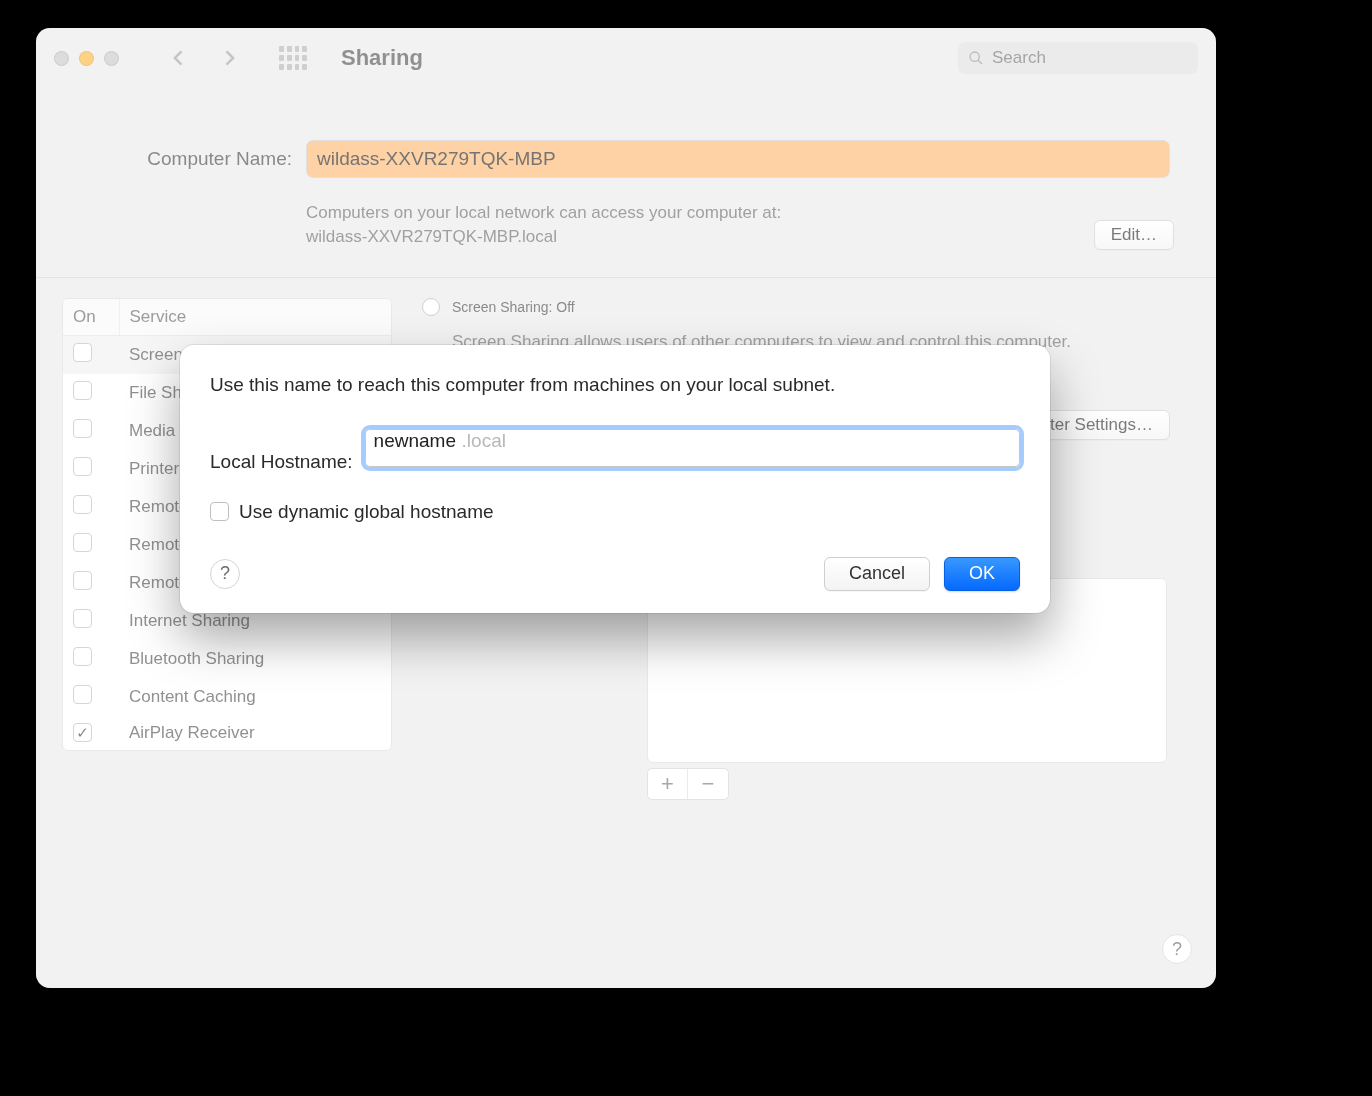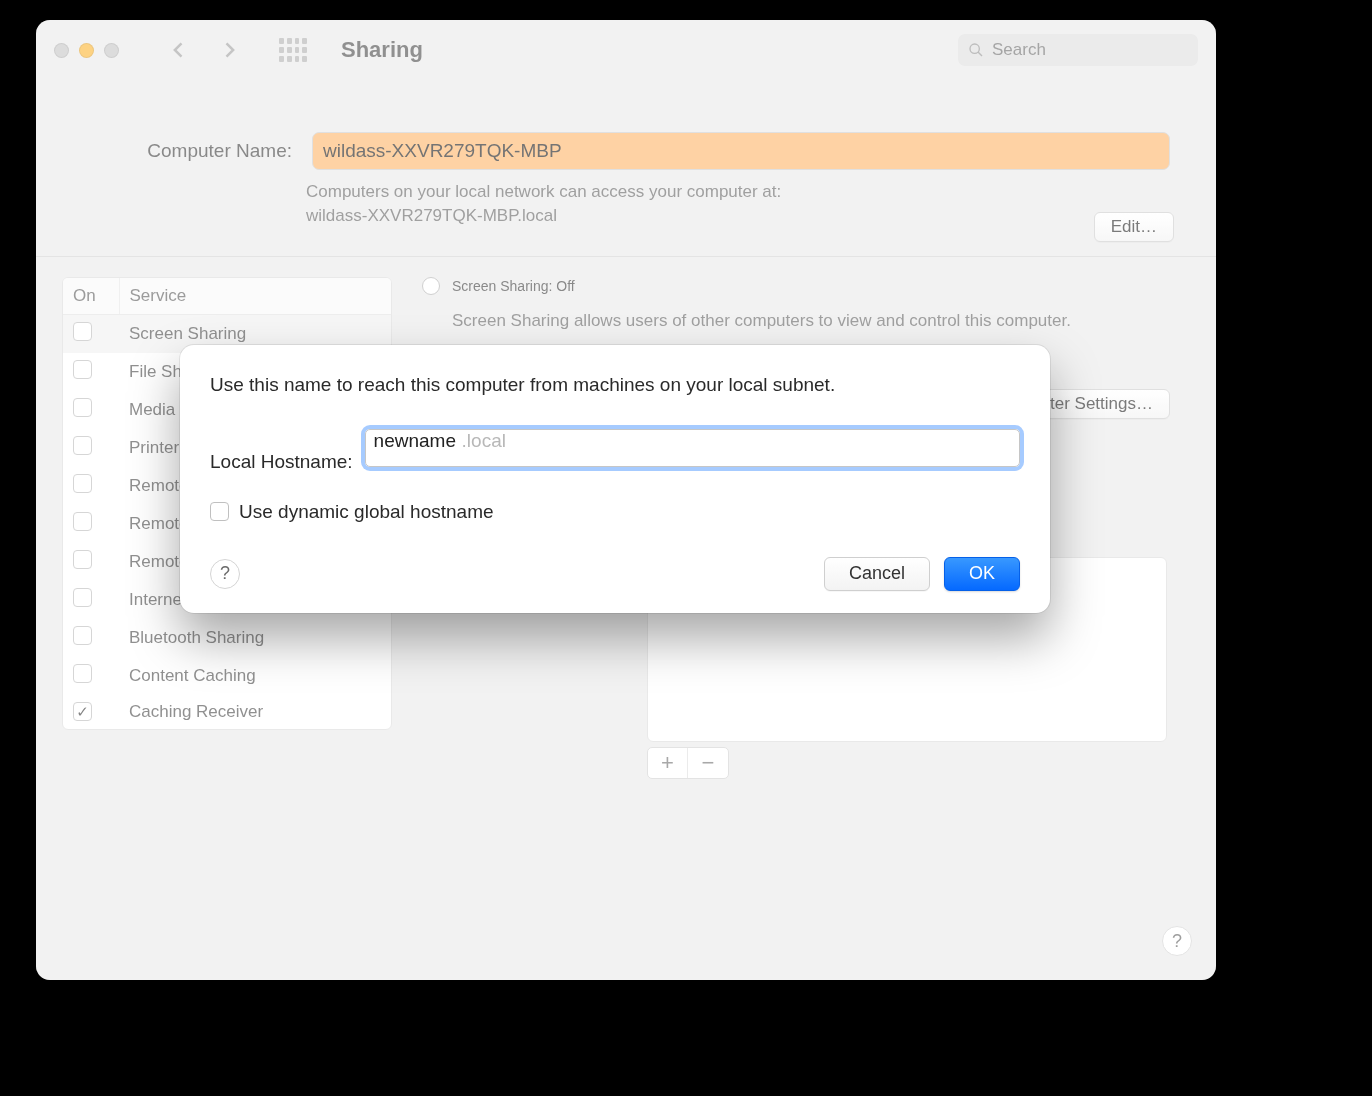--- a/index.html
+++ b/index.html
@@ -10,21 +10,21 @@
     font-family: -apple-system, "Helvetica Neue", Helvetica, Arial, sans-serif;
     font-size: 13px;
     position: relative;
     overflow: hidden;
     -webkit-font-smoothing: antialiased;
   }
 
   
   .window {
     position: absolute;
-    left: 36px; top: 20px;
+    left: 36px; top: 28px;
     width: 1180px; height: 960px;
     background: #ececec;
     border-radius: 14px;
     box-shadow: 0 30px 60px rgba(0,0,0,.5), 0 0 0 1px rgba(0,0,0,.15);
     overflow: hidden;
   }
 
   
   .dim {
     position: absolute; inset: 0;
@@ -78,34 +78,34 @@
   .searchbox input {
     border: 0; background: transparent; outline: none;
     font-size: 17px; color: #444; width: 100%;
   }
 
   
   .upper {
     padding: 52px 46px 28px 46px;
     border-bottom: 1px solid #d6d6d6;
   }
-  .row { display: flex; align-items: center; gap: 20px; }
+  .row { display: flex; align-items: center; gap: 14px; }
   .label1 { font-size: 19px; color: #4a4a4a; width: 210px; text-align: right; }
   .bigfield {
     flex: 1; height: 38px;
     background: #fdba74;
     border: 1px solid #d0d0d0;
     border-radius: 7px;
     padding: 0 10px;
     font-size: 19px;
     display: flex; align-items: center;
     color: #2a2a2a;
   }
   .subtext {
-    margin-top: 10px;
+    margin-top: 23px;
     margin-left: 224px;
     font-size: 17px;
     color: #6d6d6d;
     line-height: 1.4;
     max-width: 700px;
   }
   .edit-btn {
     position: absolute;
     right: 42px; top: 192px;
   }
@@ -388,21 +388,21 @@
             <tr>
               <td><span class="chk"></span></td>
               <td>Bluetooth Sharing</td>
             </tr>
             <tr>
               <td><span class="chk"></span></td>
               <td>Content Caching</td>
             </tr>
             <tr>
               <td><span class="chk on"></span></td>
-              <td>Caching Receiver</td>
+              <td>AirPlay Receiver</td>
             </tr>
           </tbody>
       </table>
     </div>
 
     <div class="detail">
       <div class="radio-row">
         <span class="radio"></span>
         <span>Screen Sharing: Off</span>
       </div>

